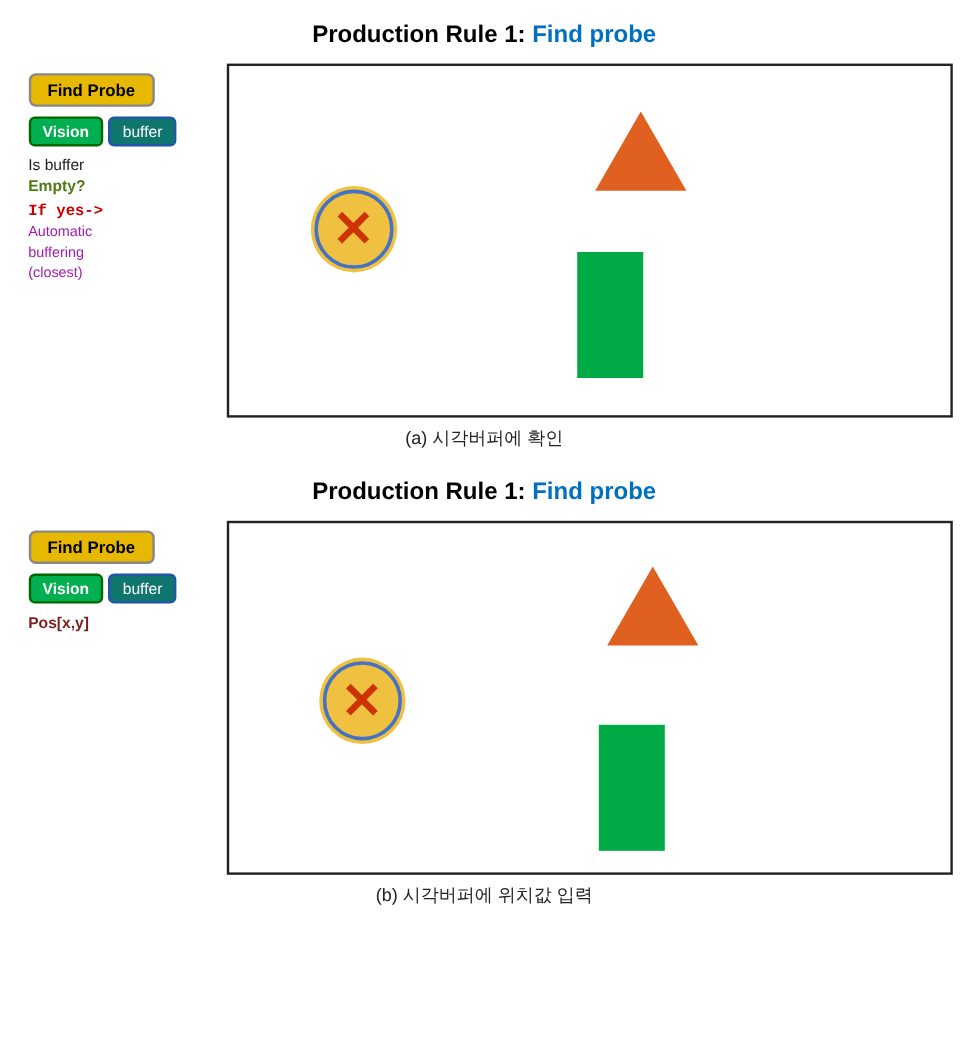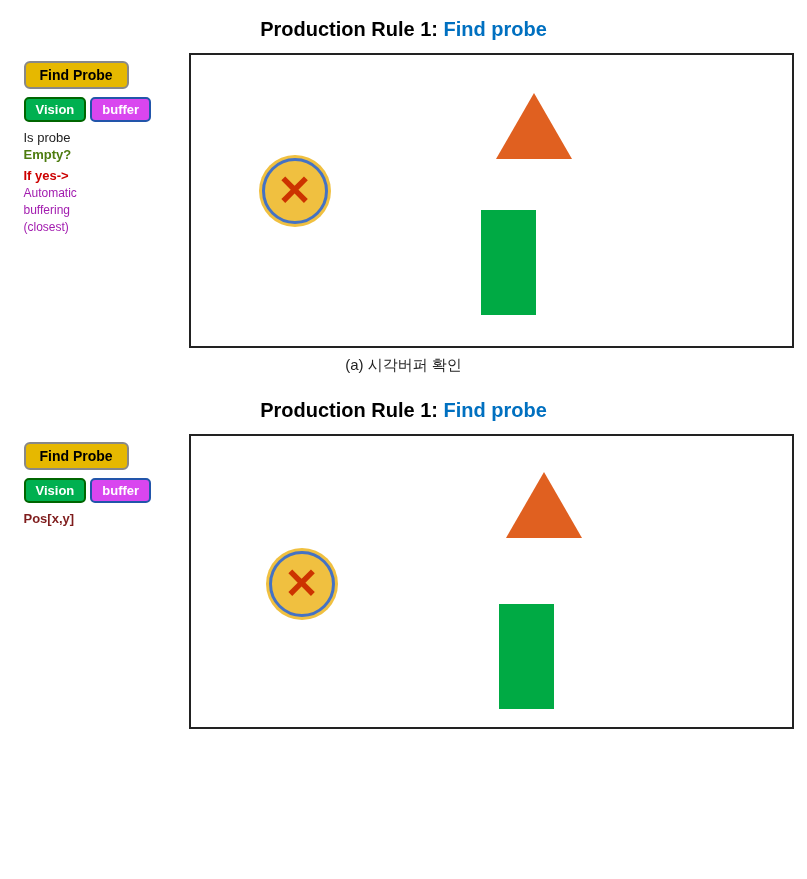--- a/index.html
+++ b/index.html
@@ -74,27 +74,27 @@
       background: #00b050;
       color: #fff;
       border: 2px solid #006600;
       border-radius: 5px;
       padding: 3px 10px;
       font-size: 13px;
       font-weight: bold;
     }
 
     .buffer-btn {
-      background: #d946ef;
+      background: #0f766e;
       color: #fff;
       border: 2px solid #2255aa;
       border-radius: 5px;
       padding: 3px 10px;
       font-size: 13px;
-      font-weight: bold;
+      font-weight: normal;
     }
 
     .is-buffer-text {
       font-size: 13px;
       color: #222;
       margin-bottom: 2px;
       margin-top: 2px;
     }
 
     .empty-text {
@@ -102,20 +102,21 @@
       color: #4d7c0f;
       font-weight: bold;
       margin-bottom: 6px;
     }
 
     .if-yes-text {
       font-size: 13px;
       color: #cc0000;
       font-weight: bold;
       margin-bottom: 2px;
+      font-family: Liberation Mono, monospace;
     }
 
     .auto-buffer-text {
       font-size: 12px;
       color: #a21caf;
       line-height: 1.4;
     }
 
     .pos-text {
       font-size: 13px;
@@ -178,38 +179,38 @@
   <div class="section-title">
     <span>Production Rule 1: </span><span class="highlight">Find probe</span>
   </div>
   <div class="diagram-row">
     <div class="left-panel">
       <div class="find-probe-btn">Find Probe</div>
       <div class="buffer-row">
         <div class="vision-btn">Vision</div>
         <div class="buffer-btn">buffer</div>
       </div>
-      <div class="is-buffer-text">Is probe</div>
+      <div class="is-buffer-text">Is buffer</div>
       <div class="empty-text">Empty?</div>
       <div class="if-yes-text">If yes-&gt;</div>
       <div class="auto-buffer-text">Automatic<br>buffering<br>(closest)</div>
     </div>
     <div class="canvas-area" style="min-height:295px;">
 
       <div class="shape-triangle" style="top:38px; left:305px;"></div>
 
       <div class="shape-rect" style="top:155px; left:290px; width:55px; height:105px;"></div>
 
       <div class="shape-circle-outer" style="top:100px; left:68px; width:72px; height:72px;">
         <div class="shape-circle-inner-ring" style="width:66px; height:66px; top:3px; left:3px;"></div>
         <span style="position:absolute; color:#cc3300; font-size:42px; font-weight:900; line-height:1;">✕</span>
       </div>
     </div>
   </div>
-  <div class="caption">(a) 시각버퍼 확인</div>
+  <div class="caption">(a) 시각버퍼에 확인</div>
 </div>
 
 <div class="section">
   <div class="section-title">
     <span>Production Rule 1: </span><span class="highlight">Find probe</span>
   </div>
   <div class="diagram-row">
     <div class="left-panel">
       <div class="find-probe-btn">Find Probe</div>
       <div class="buffer-row">
@@ -223,13 +224,14 @@
       <div class="shape-triangle" style="top:36px; left:315px;"></div>
 
       <div class="shape-rect" style="top:168px; left:308px; width:55px; height:105px;"></div>
 
       <div class="shape-circle-outer" style="top:112px; left:75px; width:72px; height:72px;">
         <div class="shape-circle-inner-ring" style="width:66px; height:66px; top:3px; left:3px;"></div>
         <span style="position:absolute; color:#cc3300; font-size:42px; font-weight:900; line-height:1;">✕</span>
       </div>
     </div>
   </div>
+  <div class="caption">(b) 시각버퍼에 위치값 입력</div>
 </div>
 
 </body></html>

